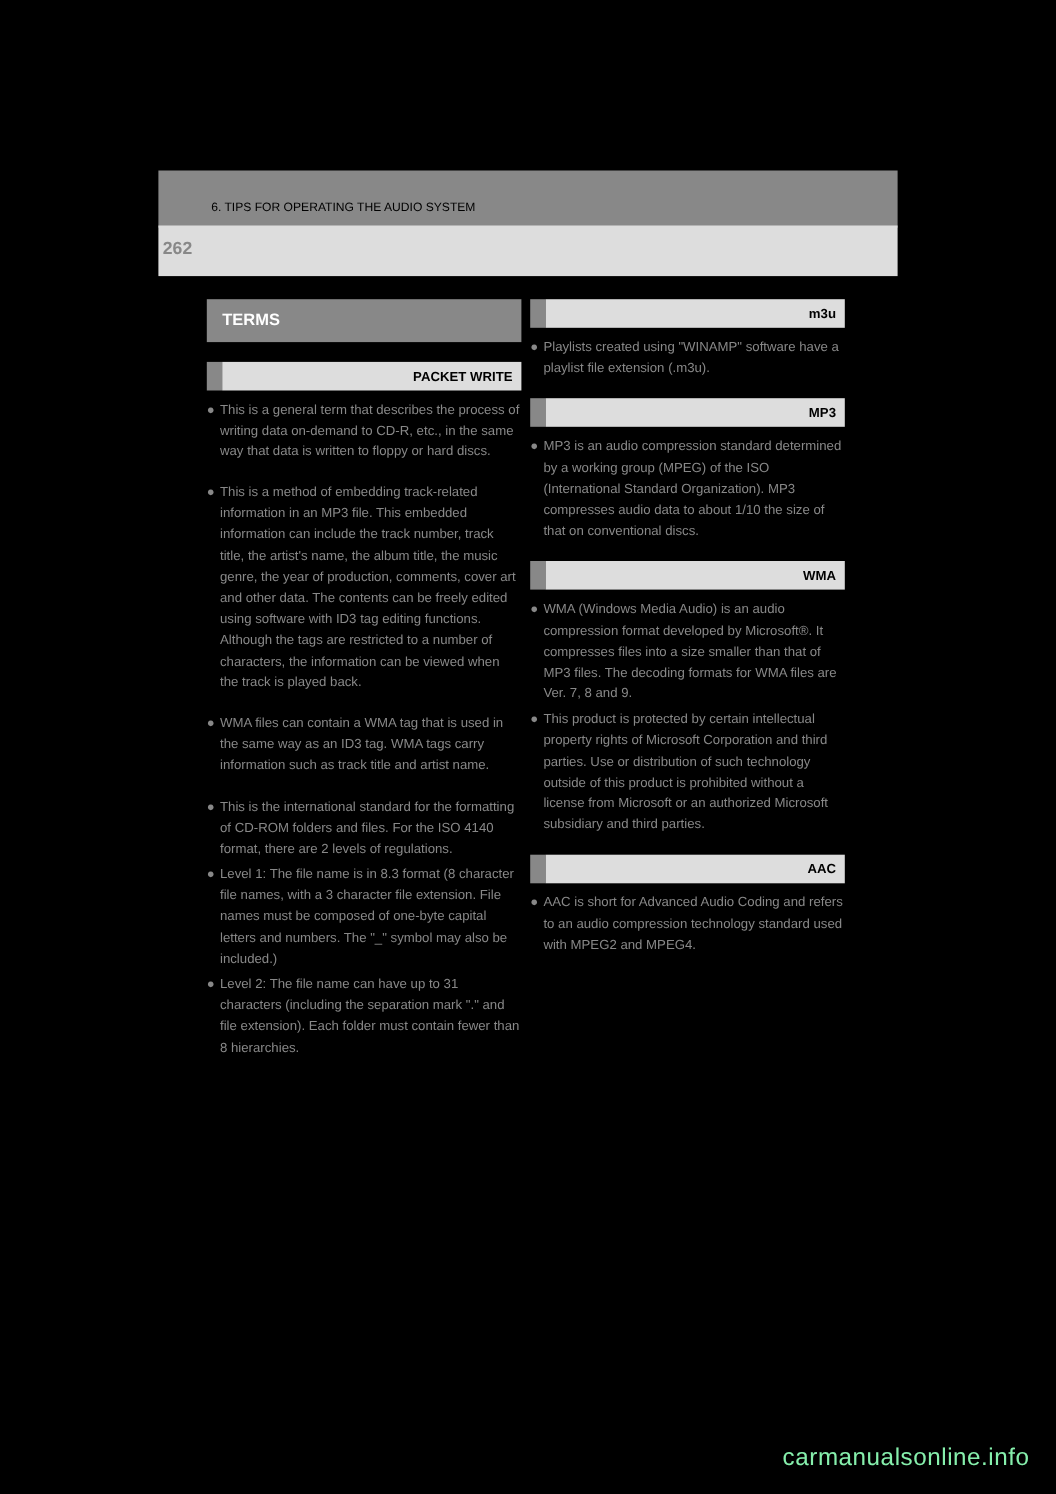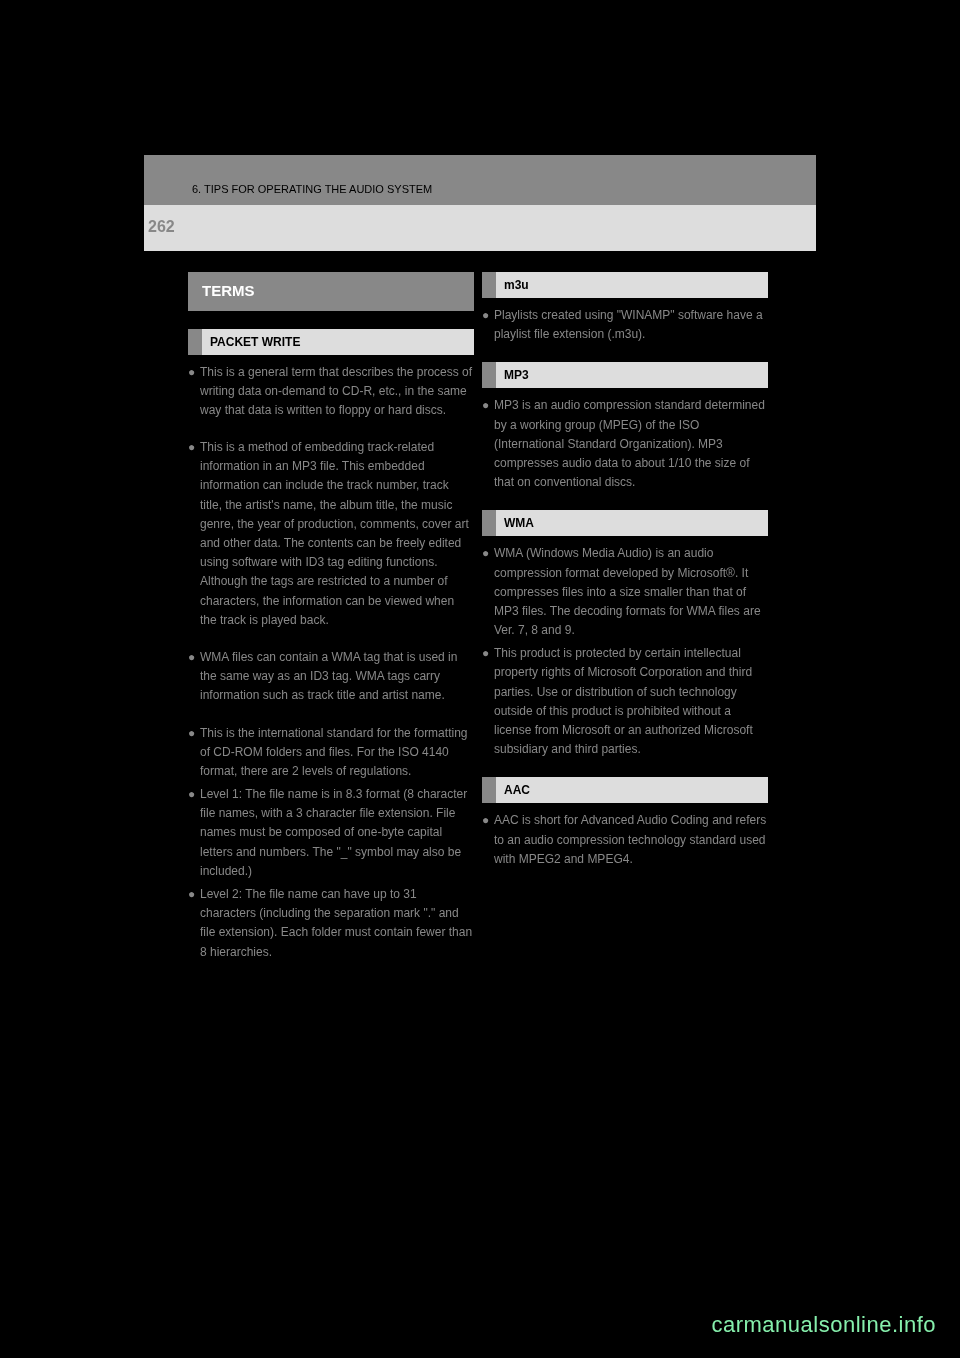--- a/index.html
+++ b/index.html
@@ -65,20 +65,21 @@
       background: #888;
       color: #fff;
       font-weight: bold;
       padding: 8px 14px;
       font-size: 15px;
       margin-bottom: 18px;
     }
     .term-label {
       display: flex;
       margin-bottom: 8px;
+      text-align: right;
     }
     .term-label-bar {
       width: 14px;
       background: #888;
     }
     .term-label-text {
       flex: 1;
       background: #ddd;
       color: #000;
       font-weight: bold;

